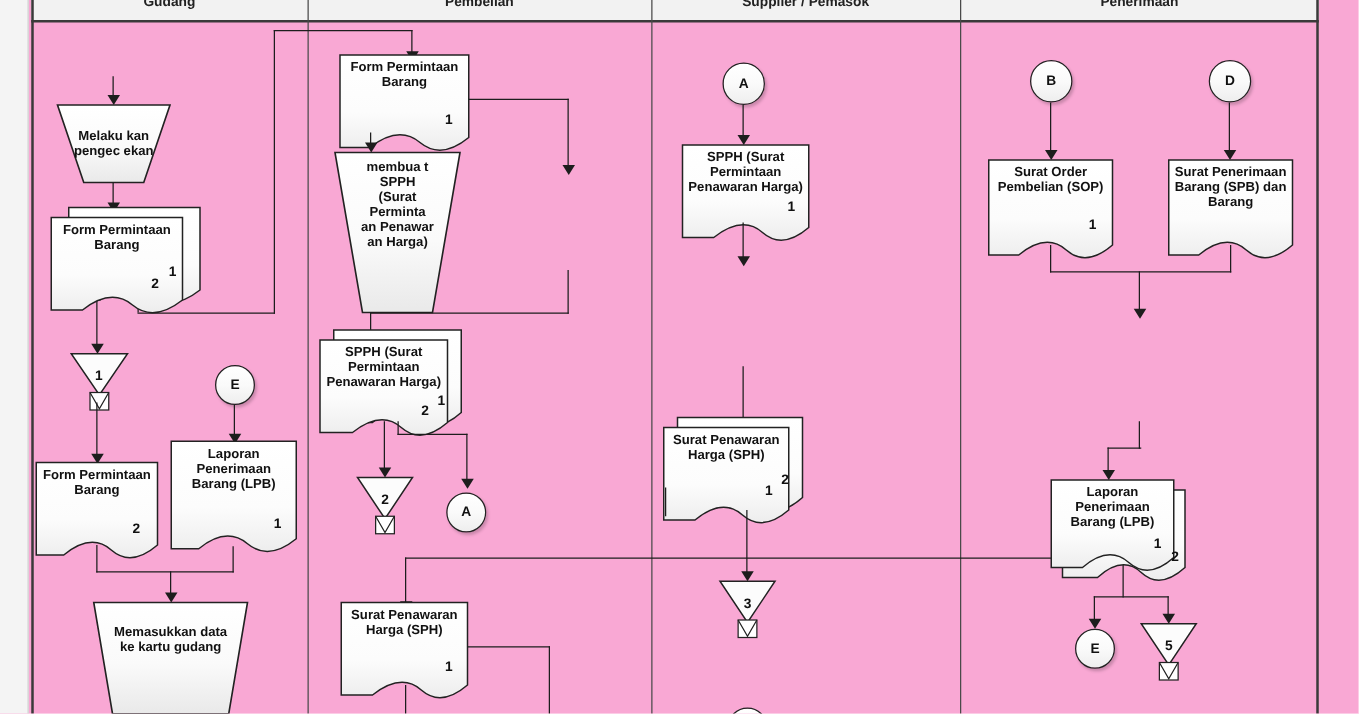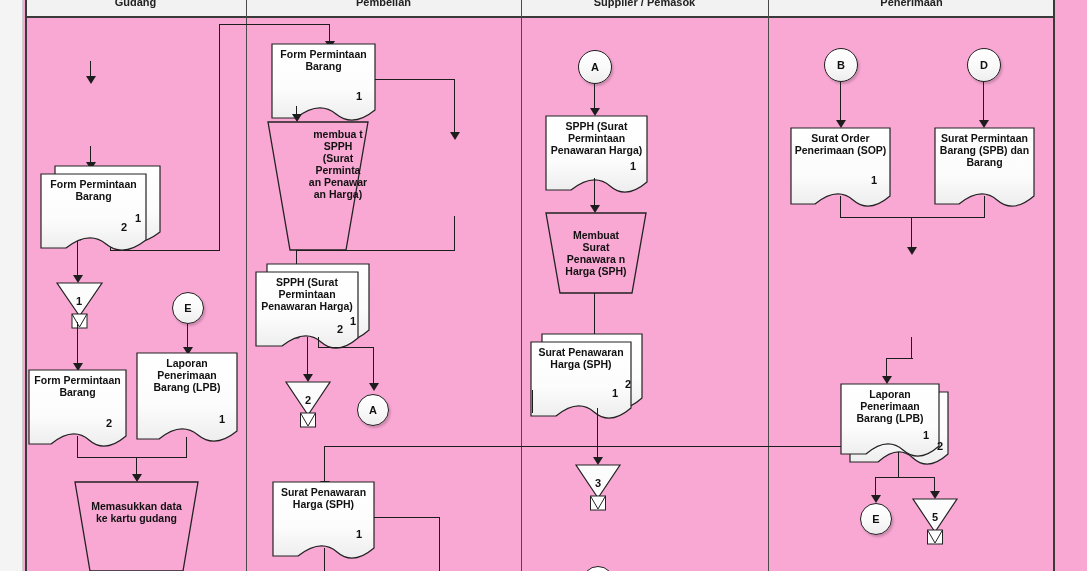--- a/index.html
+++ b/index.html
@@ -80,20 +80,35 @@
 
   <div class="header-rule"></div>
   <div class="table-frame"></div>
   <div class="vdiv d1"></div>
   <div class="vdiv d2"></div>
   <div class="vdiv d3"></div>
 
   <div class="ln v" style="left:90px;top:61px;height:17px;"></div>
   <div class="arrow" style="left:86px;top:76px;"></div>
 
+  <div class="trapwrap" style="left:46px;top:84px;width:90px;height:62px;">
+    <svg width="90" height="62" viewBox="0 0 90 62">
+      <defs>
+          <linearGradient id="g1" x1="0" y1="0" x2="0" y2="1">
+        <stop offset="0%" stop-color="#ffffff"></stop>
+            <stop offset="55%" stop-color="#fafafa"></stop>
+            <stop offset="100%" stop-color="#e9e9e9"></stop>
+          </linearGradient>
+        </defs>
+      <polygon points="0,0 90,0 69,62 21,62" fill="url(#g1)" stroke="#222" stroke-width="1.3"></polygon>
+    </svg>
+    <div class="txt">
+        <span class="lbl">Melaku kan pengec ekan</span>
+      </div>
+  </div>
   <div class="ln v" style="left:90px;top:146px;height:18px;"></div>
   <div class="arrow" style="left:86px;top:162px;"></div>
 
   <div class="docwrap" style="left:41px;top:174px;width:105px;height:66px;z-index:3;">
     <svg width="130" height="90" viewBox="0 0 130 90">
       <defs>
           <linearGradient id="gd1" x1="0" y1="0" x2="0" y2="1">
         <stop offset="0%" stop-color="#ffffff"></stop>
             <stop offset="60%" stop-color="#fcfcfc"></stop>
             <stop offset="100%" stop-color="#ededed"></stop>
@@ -188,21 +203,21 @@
   <div class="ln v" style="left:454px;top:79px;height:56px;"></div>
   <div class="arrow" style="left:450px;top:132px;"></div>
 
   <div class="ln v" style="left:296px;top:106px;height:12px;"></div>
   <div class="arrow" style="left:292px;top:114px;"></div>
 
   <div class="trapwrap" style="left:268px;top:122px;width:100px;height:128px;">
     <svg width="100" height="128" viewBox="0 0 100 128">
       <polygon points="0,0 100,0 78,128 22,128" fill="url(#g1)" stroke="#222" stroke-width="1.3"></polygon>
     </svg>
-    <div class="txt" style="align-items:flex-start;padding-top:6px;box-sizing:border-box;justify-content:flex-end;">
+    <div class="txt" style="align-items:flex-start;padding-top:6px;box-sizing:border-box;">
       <span class="lbl" style="width:60px;">membua t SPPH (Surat Perminta an Penawar an Harga)</span>
     </div>
   </div>
 
   <div class="ln v" style="left:454px;top:216px;height:35px;"></div>
   <div class="ln h" style="left:296px;top:250px;width:159px;"></div>
 
   <div class="ln v" style="left:296px;top:250px;height:17px;"></div>
   <div class="arrow" style="left:292px;top:264px;"></div>
 
@@ -268,28 +283,20 @@
     </svg>
     <div class="txt">
         <span class="lbl" style="width:98px;">SPPH (Surat Permintaan Penawaran Harga)</span>
       </div>
     <span class="copyno" style="left:84px;top:44px;">1</span>
   </div>
 
   <div class="ln v" style="left:594px;top:178px;height:30px;"></div>
   <div class="arrow" style="left:590px;top:205px;"></div>
 
-  <div class="trapwrap" style="left:546px;top:213px;width:100px;height:80px;">
-    <svg width="100" height="80" viewBox="0 0 100 80">
-      <polygon points="0,0 100,0 86,80 14,80" fill="url(#g1)" stroke="#222" stroke-width="1.3"></polygon>
-    </svg>
-    <div class="txt">
-        <span class="lbl" style="width:64px;">Membuat Surat Penawara n Harga (SPH)</span>
-      </div>
-  </div>
 
   <div class="ln v" style="left:594px;top:293px;height:44px;"></div>
   <div class="arrow" style="left:590px;top:334px;"></div>
 
   <div class="docwrap" style="left:531px;top:342px;width:100px;height:70px;">
     <svg width="122" height="92" viewBox="0 0 122 92">
       <path d="M11,-8 L111,-8 L111,56 Q91,74 76,60 Q61,46 41,64 L11,64 Z" fill="url(#gd1)" stroke="#222" stroke-width="1.2"></path>
       <path d="M0,0 L100,0 L100,66 Q79,84 63,70 Q47,56 25,74 L0,74 Z" fill="url(#gd1)" stroke="#222" stroke-width="1.2"></path>
     </svg>
     <div class="txt">
@@ -324,31 +331,31 @@
   <div class="ln v" style="left:840px;top:82px;height:41px;"></div>
   <div class="arrow" style="left:836px;top:120px;"></div>
   <div class="ln v" style="left:983px;top:82px;height:41px;"></div>
   <div class="arrow" style="left:979px;top:120px;"></div>
 
   <div class="docwrap" style="left:791px;top:128px;width:99px;height:70px;">
     <svg width="99" height="88" viewBox="0 0 99 88">
       <path d="M0,0 L99,0 L99,68 Q78,86 62,72 Q46,58 24,76 L0,76 Z" fill="url(#gd1)" stroke="#222" stroke-width="1.2"></path>
     </svg>
     <div class="txt">
-        <span class="lbl" style="width:96px;">Surat Order Penerimaan (SOP)</span>
+        <span class="lbl" style="width:96px;">Surat Order Pembelian (SOP)</span>
       </div>
     <span class="copyno" style="left:80px;top:46px;">1</span>
   </div>
 
   <div class="docwrap" style="left:935px;top:128px;width:99px;height:70px;">
     <svg width="99" height="88" viewBox="0 0 99 88">
       <path d="M0,0 L99,0 L99,68 Q78,86 62,72 Q46,58 24,76 L0,76 Z" fill="url(#gd1)" stroke="#222" stroke-width="1.2"></path>
     </svg>
     <div class="txt">
-        <span class="lbl" style="width:96px;">Surat Permintaan Barang (SPB) dan Barang</span>
+        <span class="lbl" style="width:96px;">Surat Penerimaan Barang (SPB) dan Barang</span>
       </div>
   </div>
 
   <div class="ln v" style="left:840px;top:196px;height:22px;"></div>
   <div class="ln v" style="left:984px;top:196px;height:22px;"></div>
   <div class="ln h" style="left:840px;top:217px;width:145px;"></div>
   <div class="ln v" style="left:911px;top:217px;height:33px;"></div>
   <div class="arrow" style="left:907px;top:247px;"></div>
 
 

